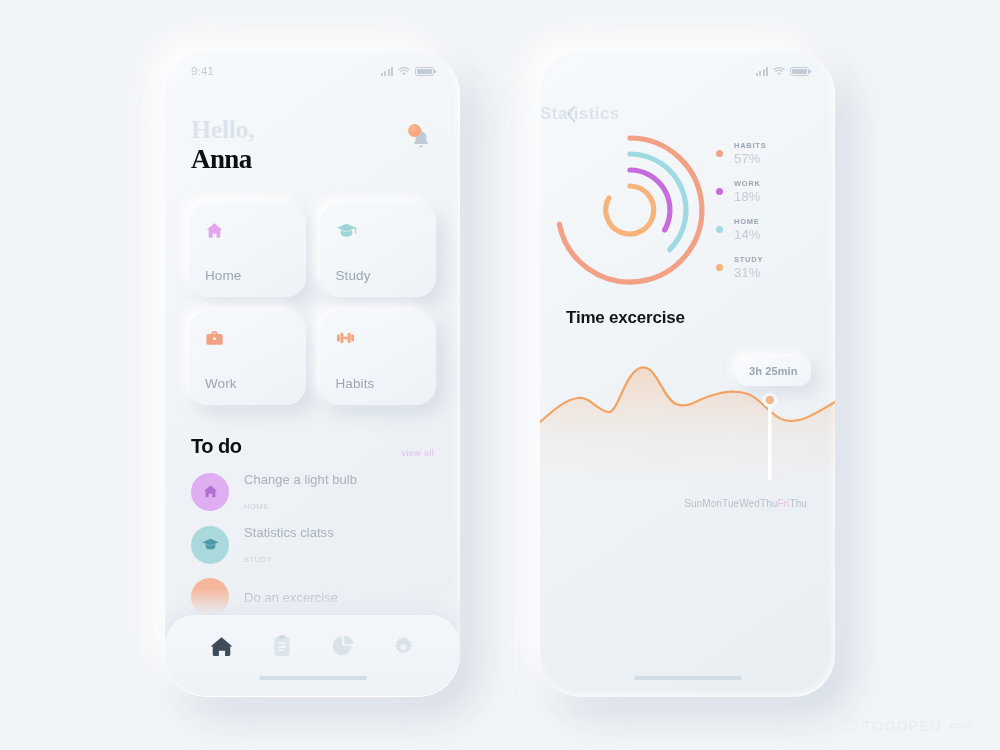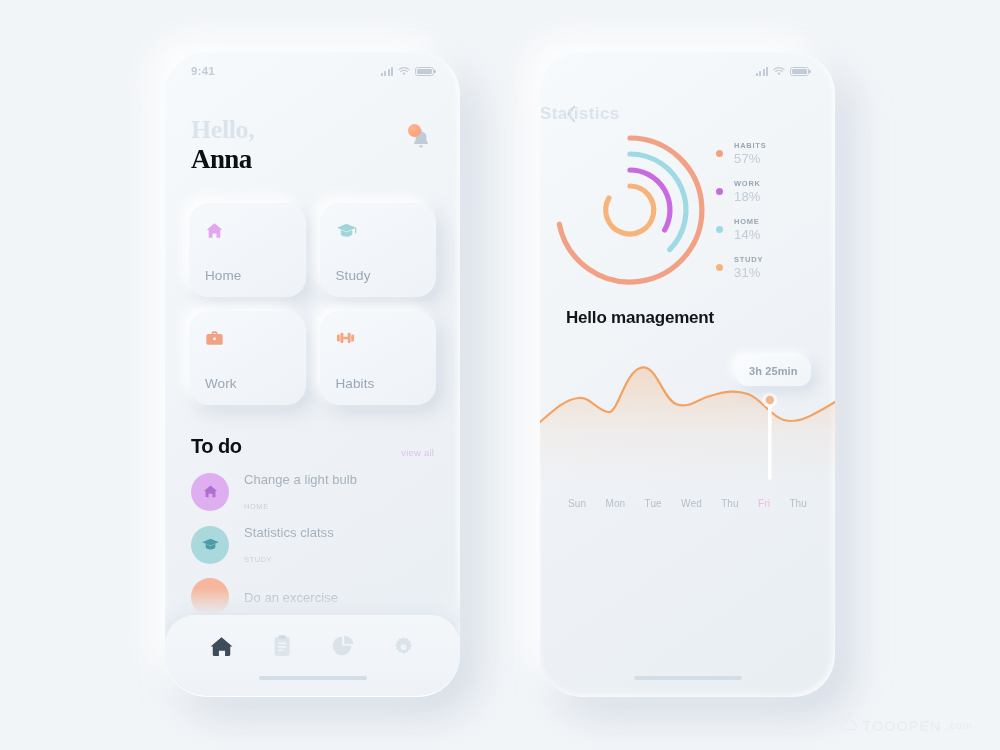--- a/index.html
+++ b/index.html
@@ -33,21 +33,21 @@
   
   .status-bar {
     height: 30px;
     display: flex;
     align-items: center;
     justify-content: space-between;
     padding: 8px 26px 0 26px;
   }
   .status-time {
     font-size: 11.5px;
-    font-weight: bold;
+    font-weight: normal;
     color: #c3ccd6;
     letter-spacing: .2px;
   }
   .status-icons { display: flex; align-items: center; gap: 5px; }
   .sig-bars { display: flex; align-items: flex-end; gap: 1.3px; height: 9px; }
   .sig-bars i { display: block; width: 2px; background: #c3ccd6; border-radius: .6px; }
   .sig-bars i:nth-child(1) { height: 3px; }
   .sig-bars i:nth-child(2) { height: 5px; }
   .sig-bars i:nth-child(3) { height: 7px; }
   .sig-bars i:nth-child(4) { height: 9px; }
@@ -236,21 +236,21 @@
     background: linear-gradient(150deg, #fafcfe, #f0f4f8);
     box-shadow: -4px -4px 10px rgba(255,255,255,0.95), 5px 6px 14px rgba(163,177,198,0.30);
     font-size: 11px;
     font-weight: bold;
     color: #9aa6b2;
     white-space: nowrap;
     letter-spacing: .1px;
   }
   .day-row {
     display: flex;
-    justify-content: space-between;
+    justify-content: flex-end;
     padding: 10px 28px 0 28px;
   }
   .day { font-size: 10px; color: #b6c0cb; letter-spacing: .1px; }
   .day.active { color: #efb9e3; }
 
   
   .watermark {
     position: absolute;
     right: 28px; bottom: 16px;
     display: flex;
@@ -500,21 +500,21 @@
       <div class="leg-row">
         <span class="leg-dot" style="background:#f7b37a"></span>
         <span class="leg-txt">
           <span class="leg-name">STUDY</span>
           <span class="leg-val">31%</span>
         </span>
       </div>
     </div>
   </div>
 
-  <div class="sec-title tm" style="padding-top:18px">Hello management</div>
+  <div class="sec-title tm" style="padding-top:18px">Time excercise</div>
 
 
   <div class="chart-area">
     <svg viewBox="0 0 295 148" preserveAspectRatio="none">
       <defs>
         <linearGradient id="areaFill" x1="0" y1="0" x2="0" y2="1">
           <stop offset="0%" stop-color="#f4a261" stop-opacity="0.30"></stop>
           <stop offset="55%" stop-color="#f4a261" stop-opacity="0.07"></stop>
           <stop offset="100%" stop-color="#f4a261" stop-opacity="0"></stop>
         </linearGradient>

